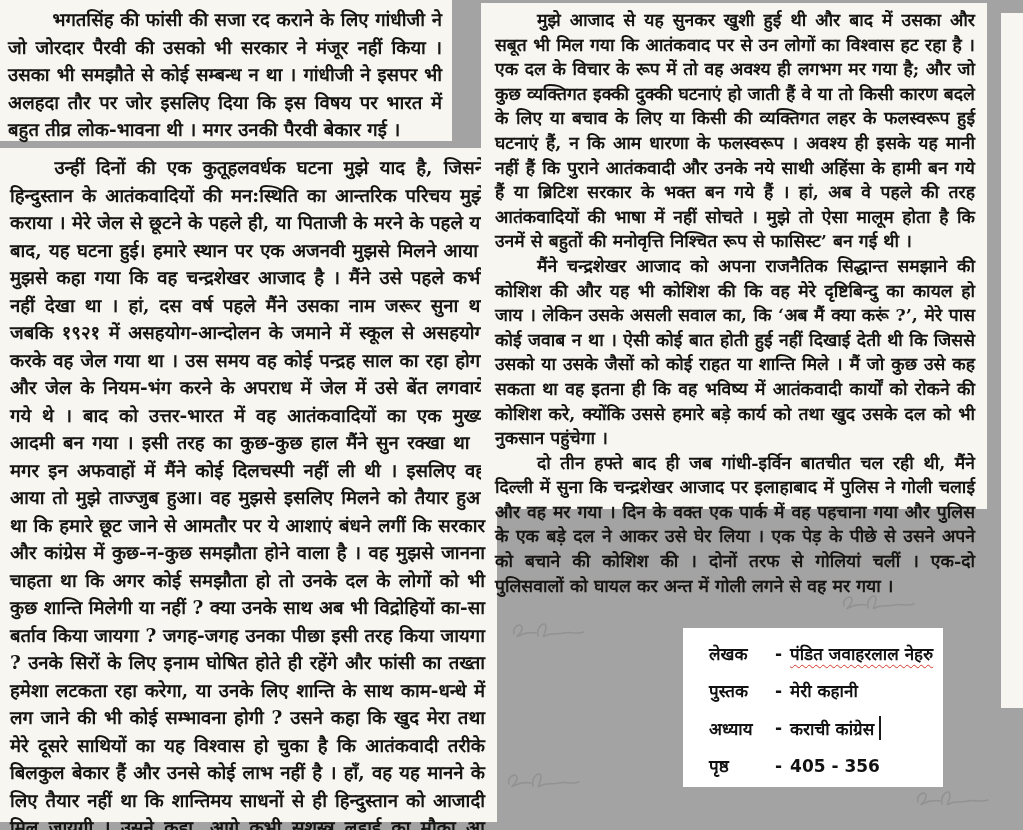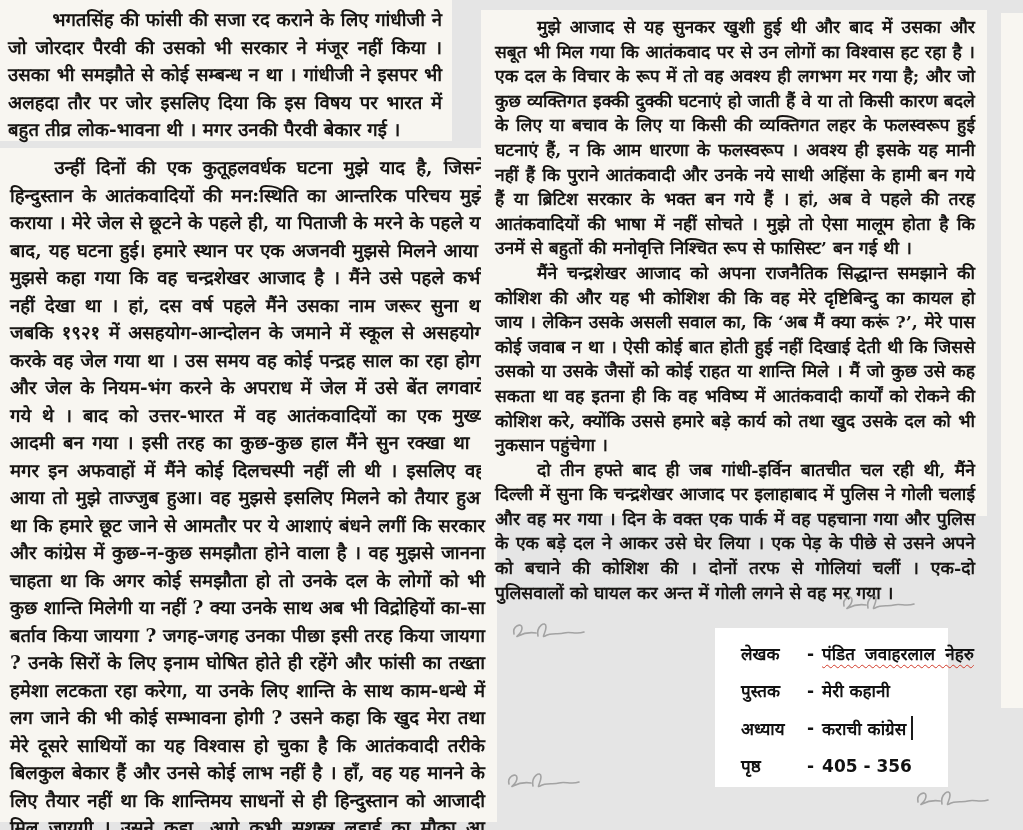--- a/index.html
+++ b/index.html
@@ -1,60 +1,59 @@
 <!DOCTYPE html>
 <html><head>
 <meta charset="utf-8">
 <style>
   html,body{margin:0;padding:0;}
   .canvas{
     position:relative;
     width:1023px;height:830px;
-    background:#e5e5e5;
+    background:#a3a3a3;
     overflow:hidden;
     font-family:"DejaVu Sans","Liberation Sans",sans-serif;
   }
   .paper{
     position:absolute;
     background:#f8f6f1;
     color:#171513;
   }
   .scan-text{
     font-family:"DejaVu Serif","Liberation Serif",serif;
     font-weight:700;
     text-align:justify;
     margin:0;
   }
   .lt{font-size:18.5px;line-height:27.5px;}
   .rt{font-size:17.5px;line-height:24.6px;}
   .indent{text-indent:2.4em;}
   .paper-left-top{left:0;top:0;width:452px;height:141px;padding:6px 10px 0 8px;box-sizing:border-box;}
   .paper-left-main{left:0;top:148px;width:497px;height:674px;padding:6px 12px 0 10px;box-sizing:border-box;}
-  .paper-right{left:481px;top:10px;width:506px;height:506px;padding:5px 12px 0 14px;box-sizing:border-box;}
+  .paper-right{left:481px;top:3px;width:506px;height:506px;padding:5px 12px 0 14px;box-sizing:border-box;}
   .paper-right-sliver{left:1001px;top:13px;width:22px;height:695px;}
   .info-box{
-    left:715px;top:628px;width:233px;height:159px;
+    left:683px;top:628px;width:260px;height:159px;
     background:#ffffff;
     padding:14px 10px 10px 26px;box-sizing:border-box;
     display:flex;flex-direction:column;justify-content:space-between;
   }
   .info-row{
     display:flex;align-items:center;
     font-family:"DejaVu Sans","Liberation Sans",sans-serif;
     font-weight:700;font-size:17px;color:#121212;white-space:nowrap;
   }
   .info-label{min-width:64px;display:inline-block;}
   .info-sep{margin:0 8px 0 2px;}
   .squiggle{
     text-decoration-line:underline;
     text-decoration-style:wavy;
     text-decoration-color:#d23b2a;
     text-decoration-thickness:1px;
     text-underline-offset:4px;
-    font-family:Liberation Mono, monospace;
   }
   .text-cursor{
     display:inline-block;width:1.5px;height:24px;
     background:#1a1a1a;margin-left:5px;vertical-align:middle;
   }
   .watermark{position:absolute;opacity:0.75;}
   .watermark svg{display:block;}
 </style>
 </head>
 <body>

